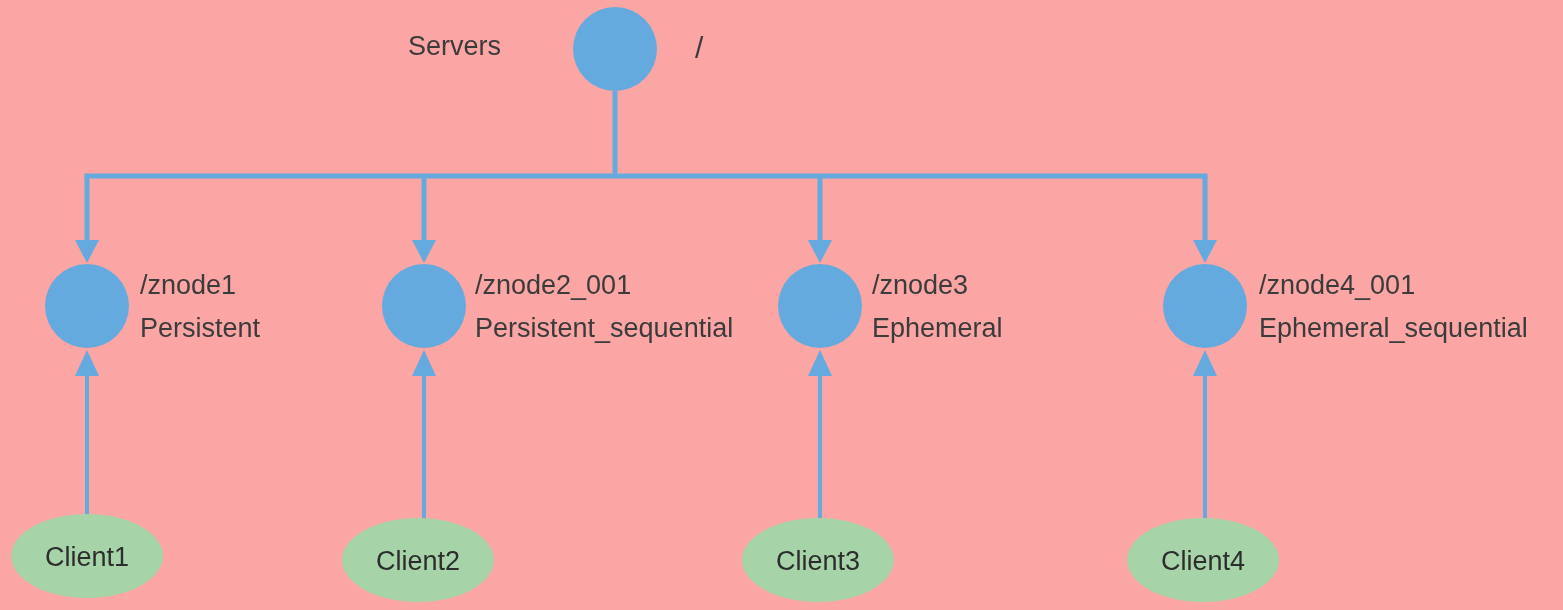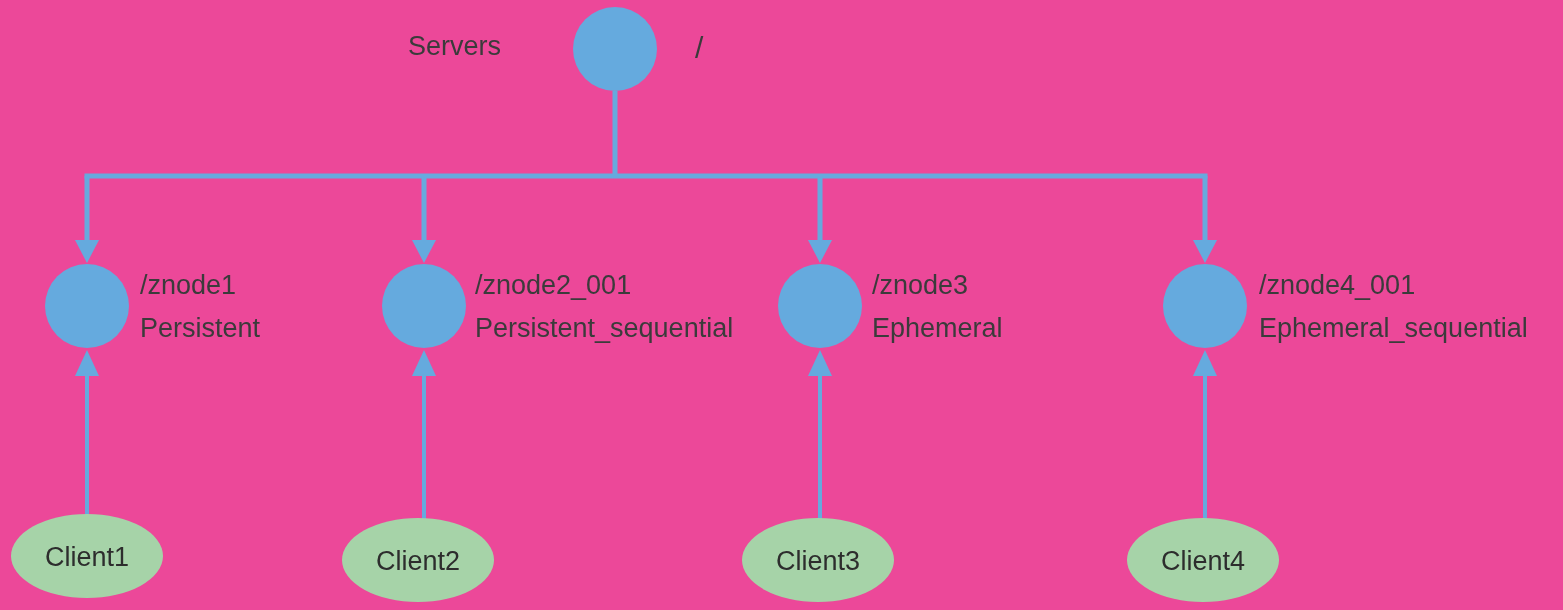--- a/index.html
+++ b/index.html
@@ -11,21 +11,21 @@
   body {
     width: 1563px;
     height: 610px;
     font-family: "Liberation Sans", sans-serif;
     overflow: hidden;
   }
   #diagram-root {
     position: relative;
     width: 1563px;
     height: 610px;
-    background: #ec4899;
+    background: #fca5a5;
   }
   svg.diagram-canvas {
     display: block;
     width: 1563px;
     height: 610px;
   }
   text {
     font-family: "Liberation Sans", sans-serif;
     fill: #3b3b3b;
   }

